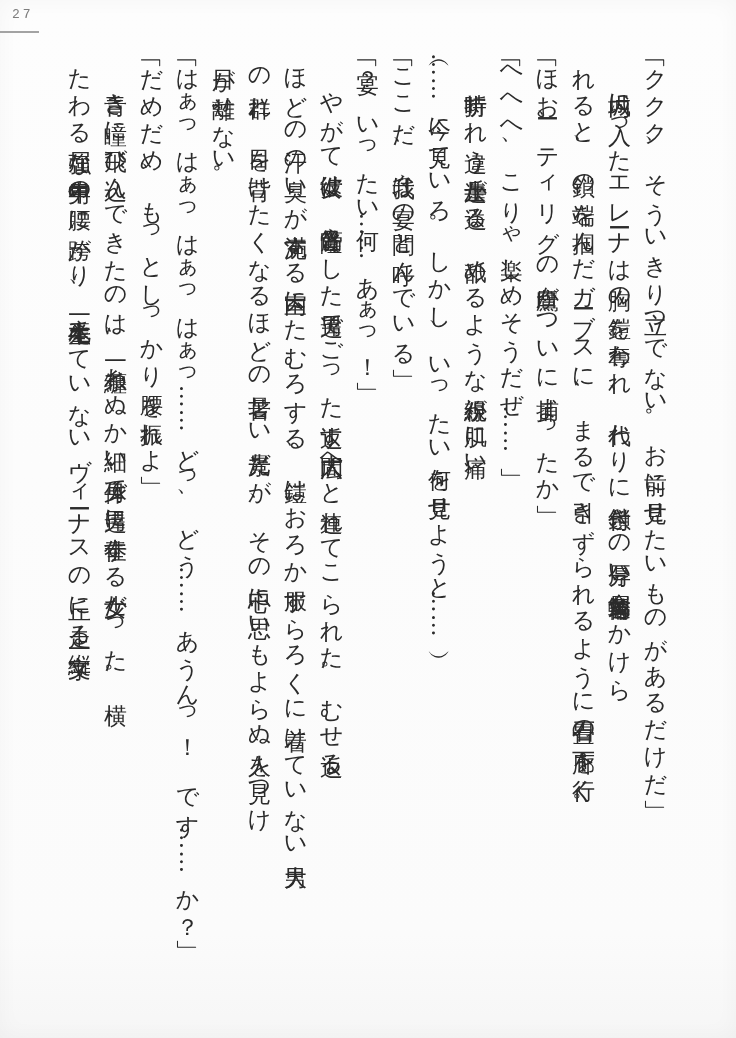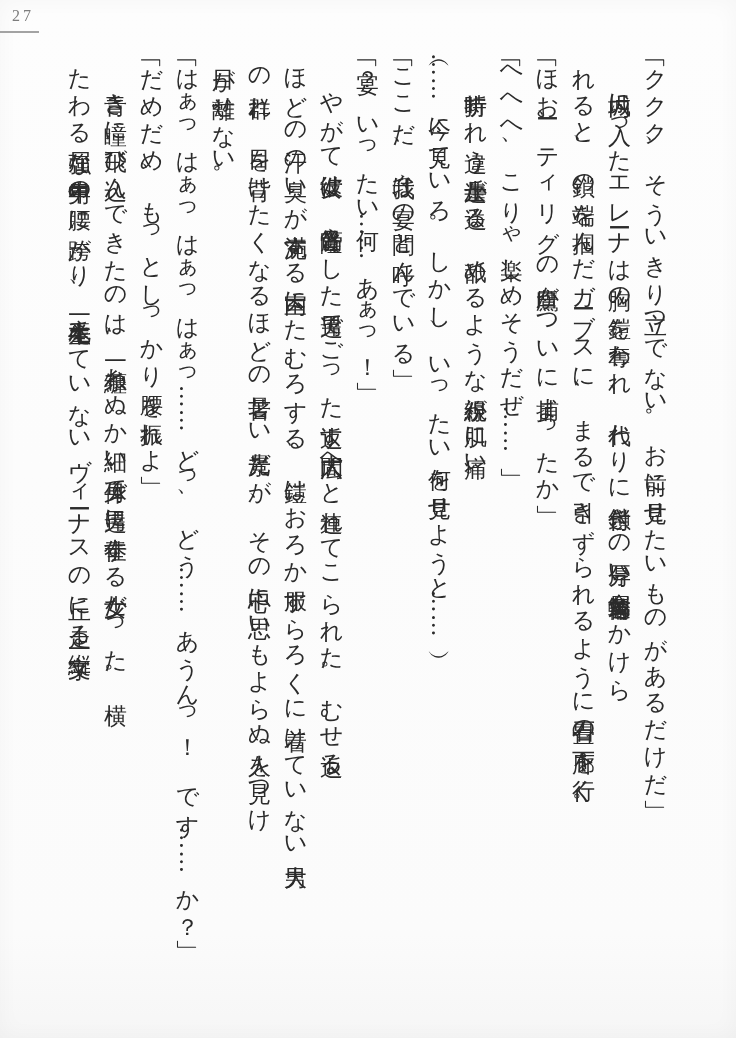--- a/index.html
+++ b/index.html
@@ -17,24 +17,24 @@
   .page {
     position: absolute;
     inset: 0;
     background: linear-gradient(180deg, #fdfdfd 0%, #fbfbfb 90%, #f6f6f6 100%);
     box-shadow: inset 0 0 22px rgba(0,0,0,0.035);
   }
   .page-number {
     position: absolute;
     top: 7px;
     left: 12px;
-    font-size: 16px;
+    font-size: 13px;
     letter-spacing: 3px;
     color: #7d7d7d;
-    font-family: Liberation Serif, serif;
+    font-family: Liberation Mono, monospace;
   }
   .page-rule {
     position: absolute;
     top: 31px;
     left: 0;
     width: 39px;
     height: 2px;
     background: #a3a3a3;
   }
   .text-block {

